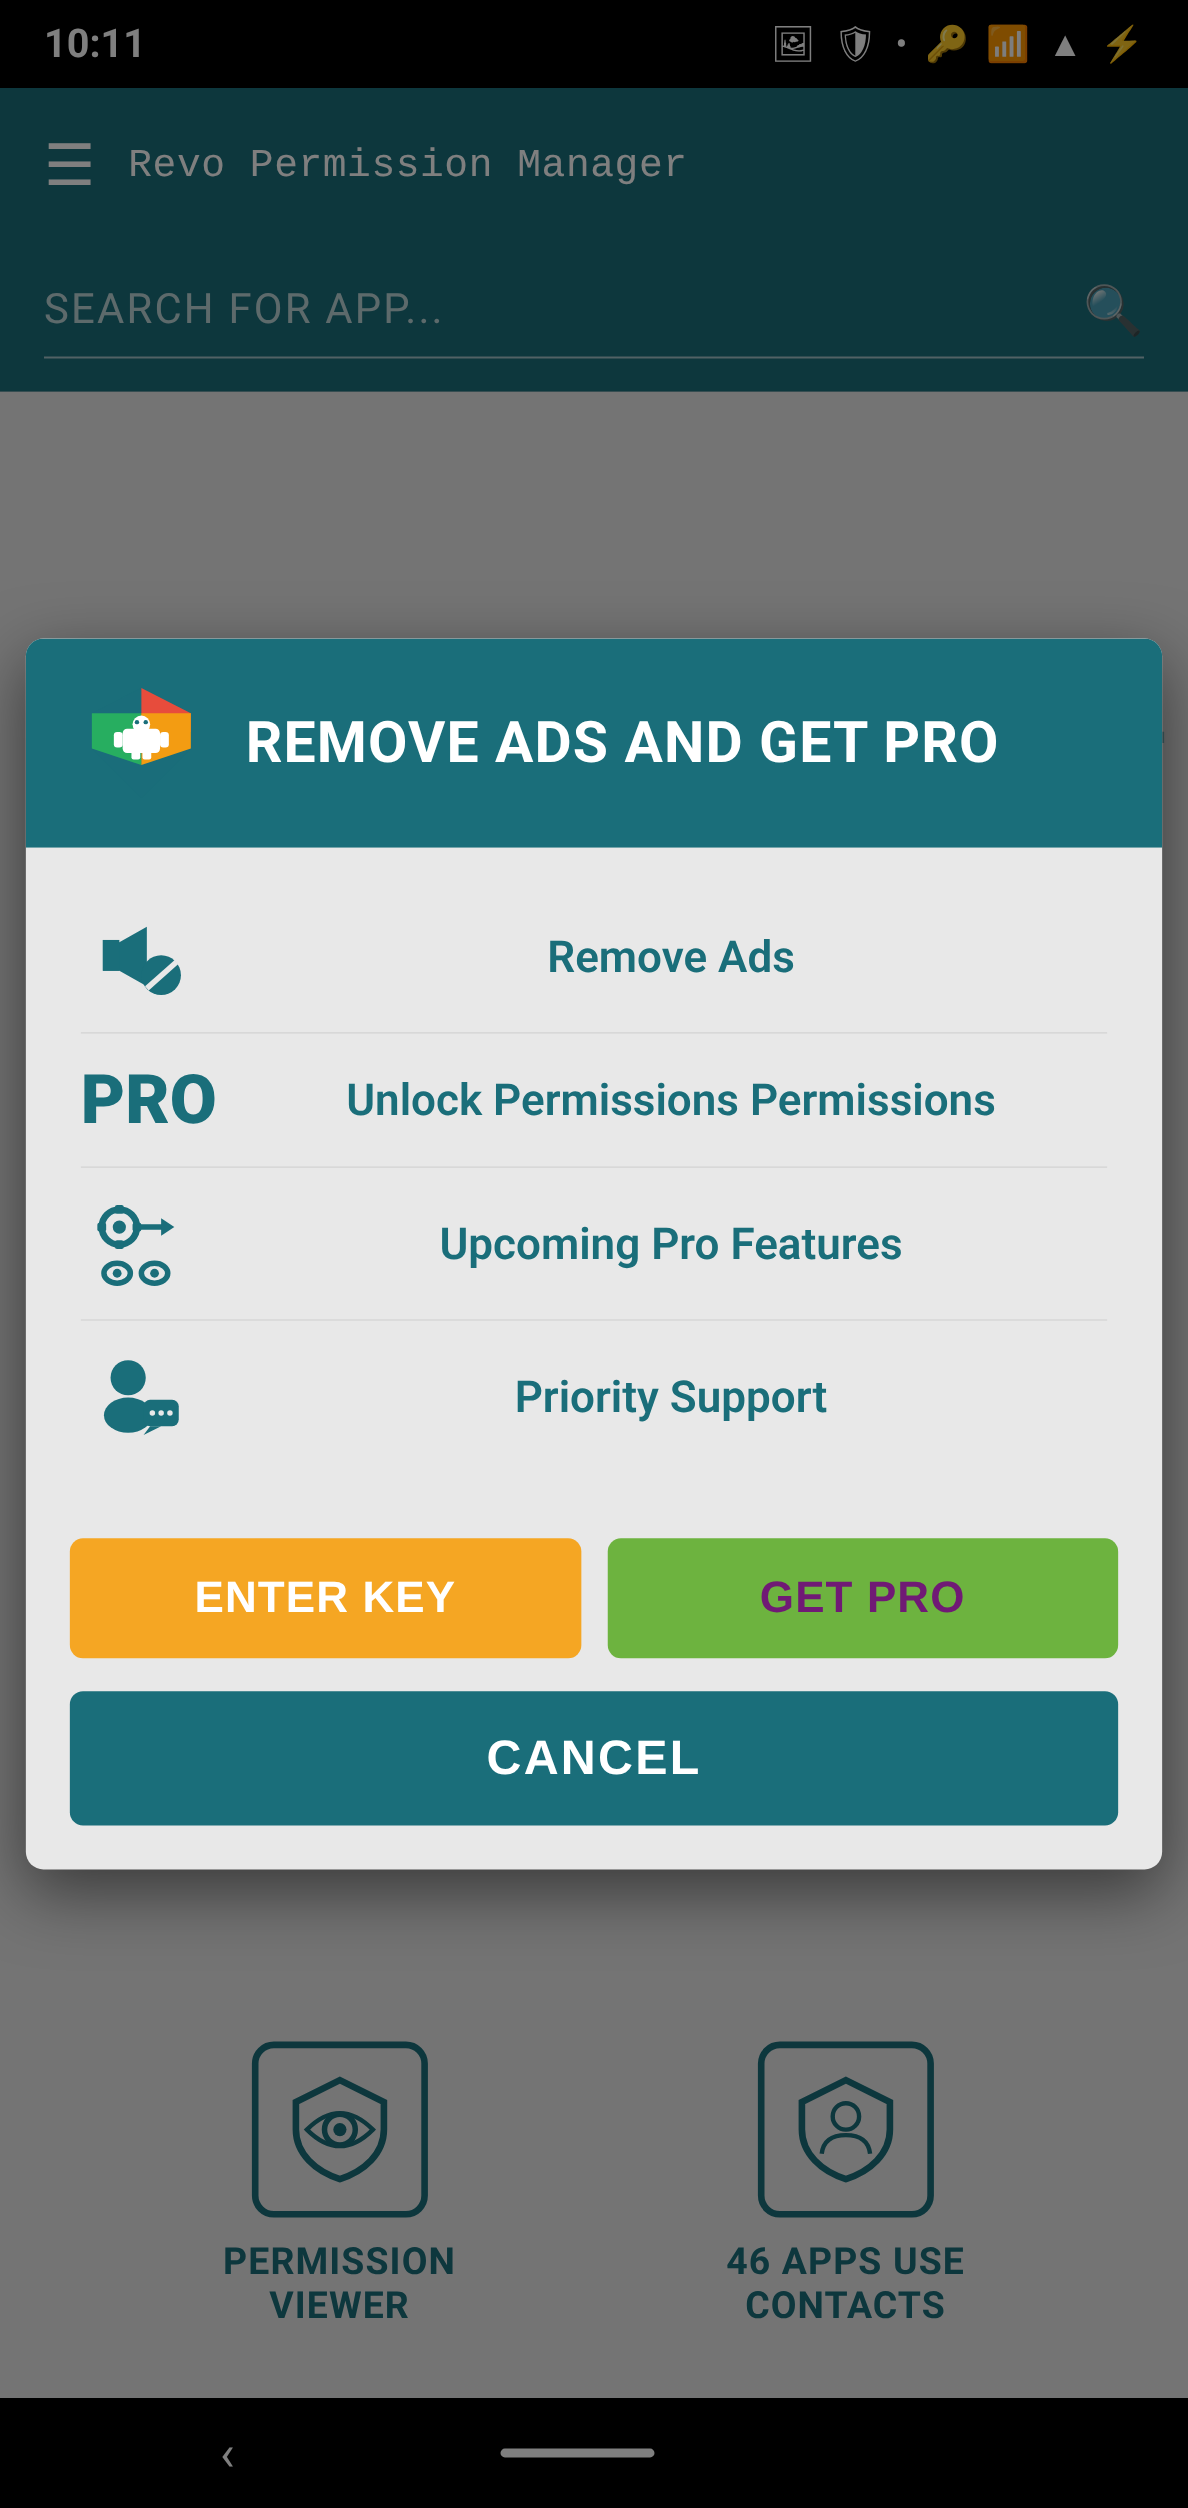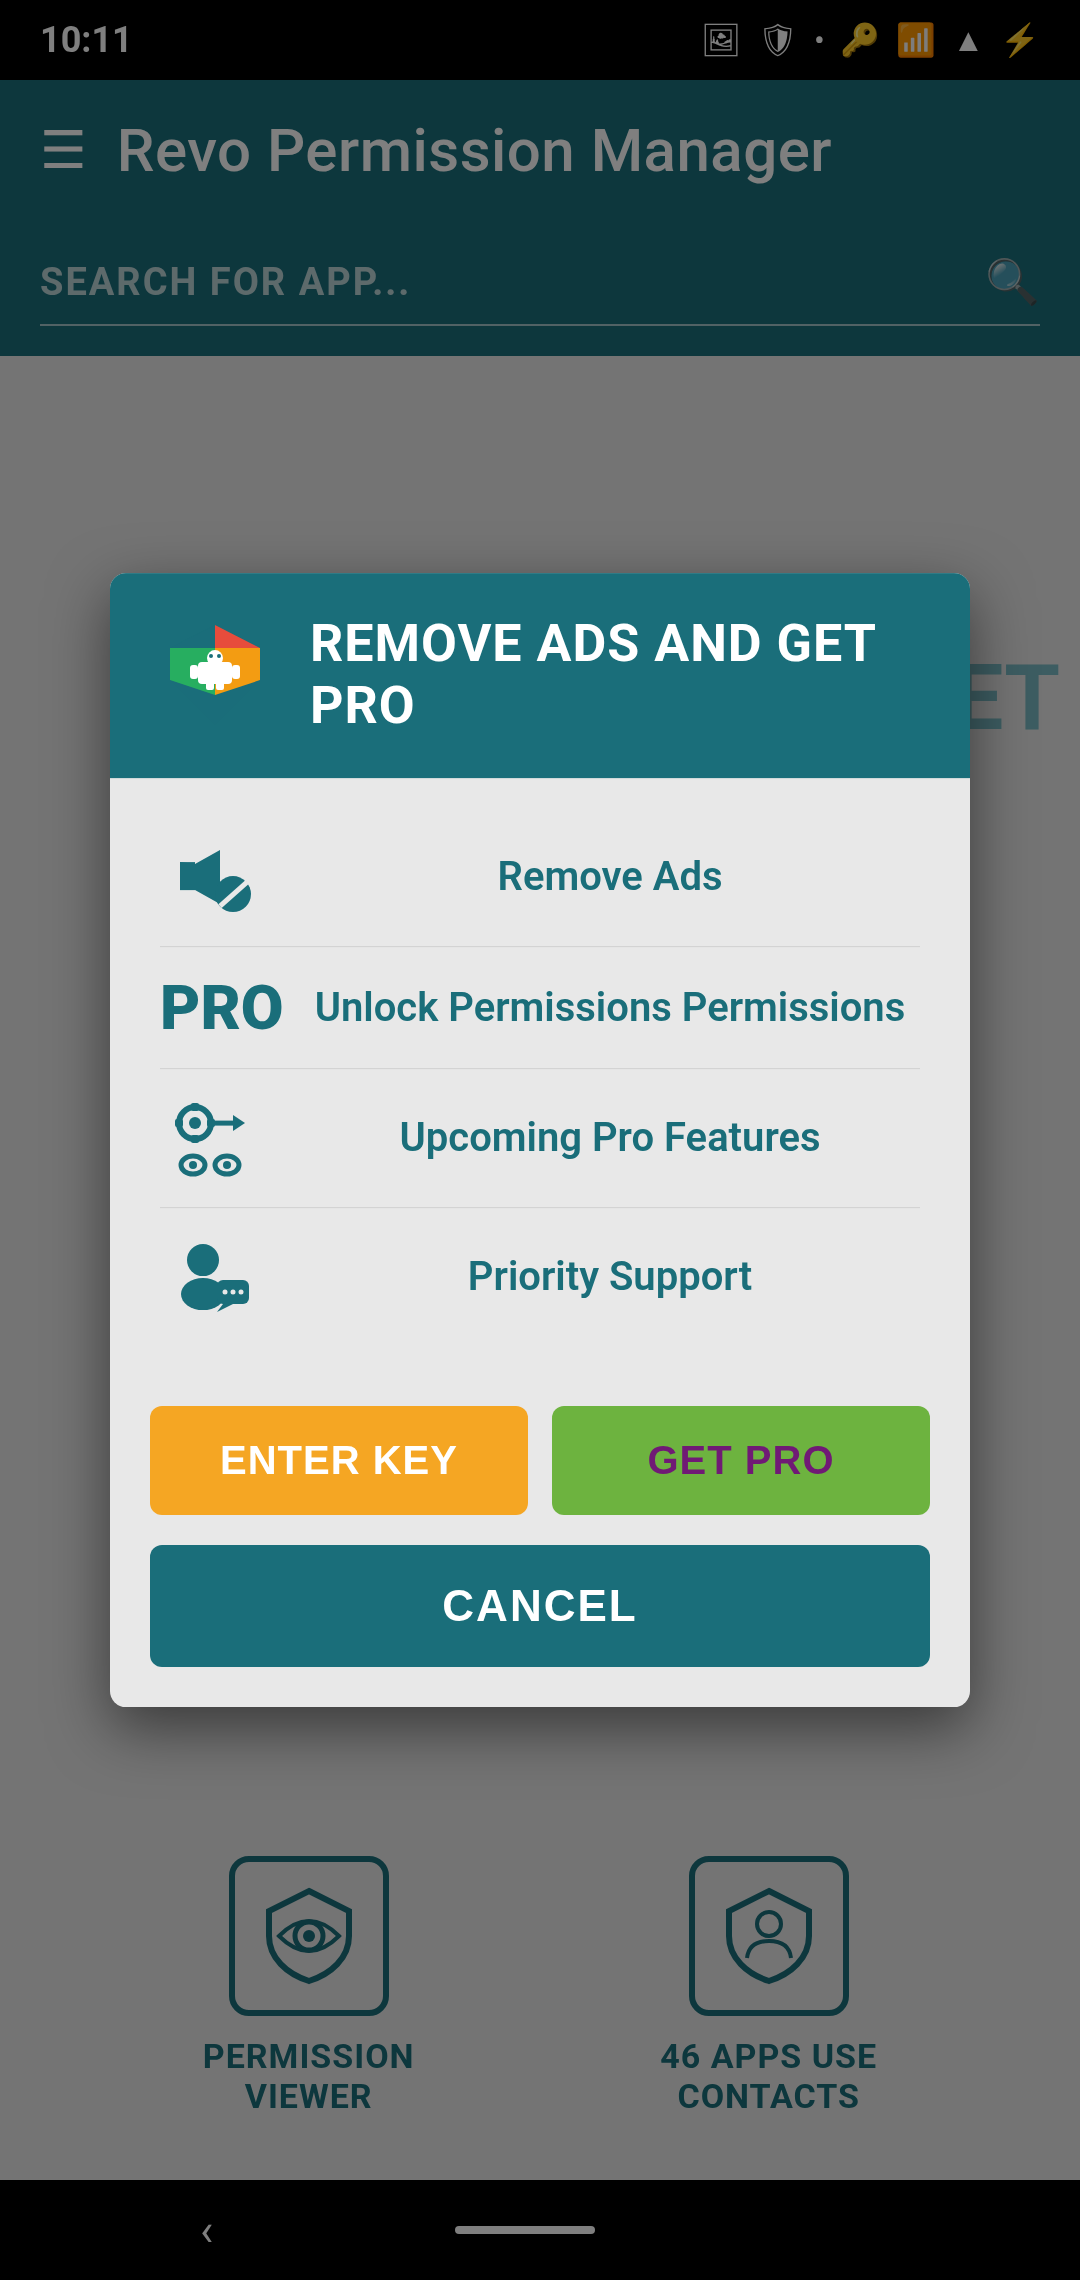--- a/index.html
+++ b/index.html
@@ -56,30 +56,30 @@
     }
 
     .menu-icon {
       color: #fff;
       font-size: 52px;
       cursor: pointer;
     }
 
     .app-title {
       color: #fff;
-      font-size: 60px;
+      font-size: 36px;
       font-weight: 500;
       letter-spacing: 0.5px;
+      font-family: Liberation Mono, monospace;
     }
 
     
     .search-container {
       background: #1a6e7a;
       padding: 20px 40px 30px;
-      font-weight: bold;
     }
 
     .search-bar {
       background: transparent;
       border: none;
       border-bottom: 2px solid rgba(255,255,255,0.6);
       width: 100%;
       display: flex;
       align-items: center;
       justify-content: space-between;
@@ -188,21 +188,21 @@
       background: rgba(0,0,0,0.5);
       z-index: 100;
     }
 
     
     .dialog {
       position: absolute;
       top: 50%;
       left: 50%;
       transform: translate(-50%, -50%);
-      width: 860px;
+      width: 1033px;
       background: #e8e8e8;
       border-radius: 16px;
       overflow: hidden;
       z-index: 200;
       box-shadow: 0 20px 60px rgba(0,0,0,0.5);
     }
 
     
     .dialog-header {
       background: #1a6e7a;

